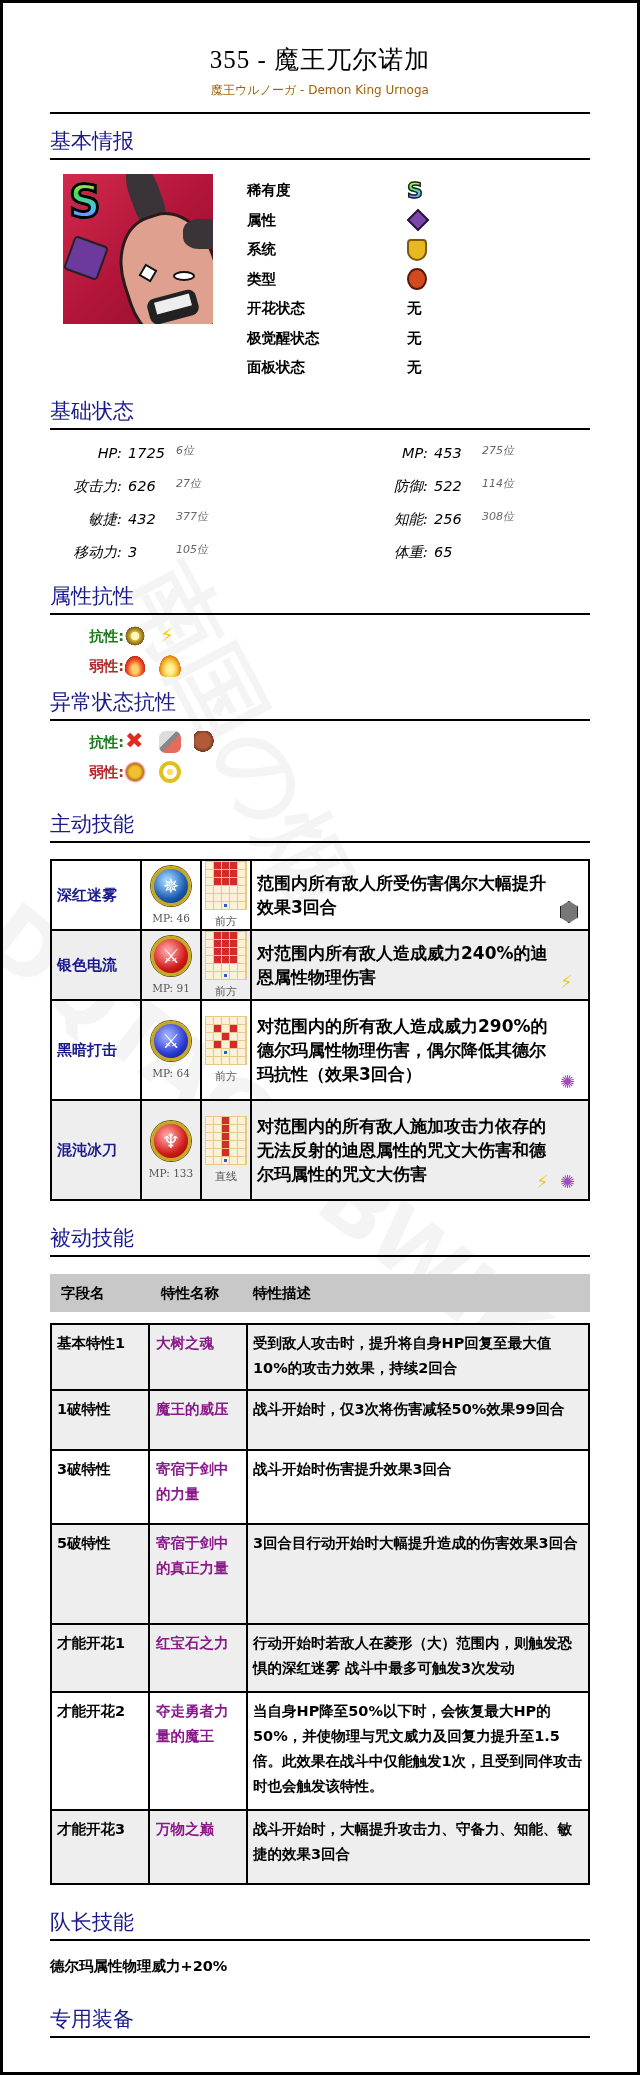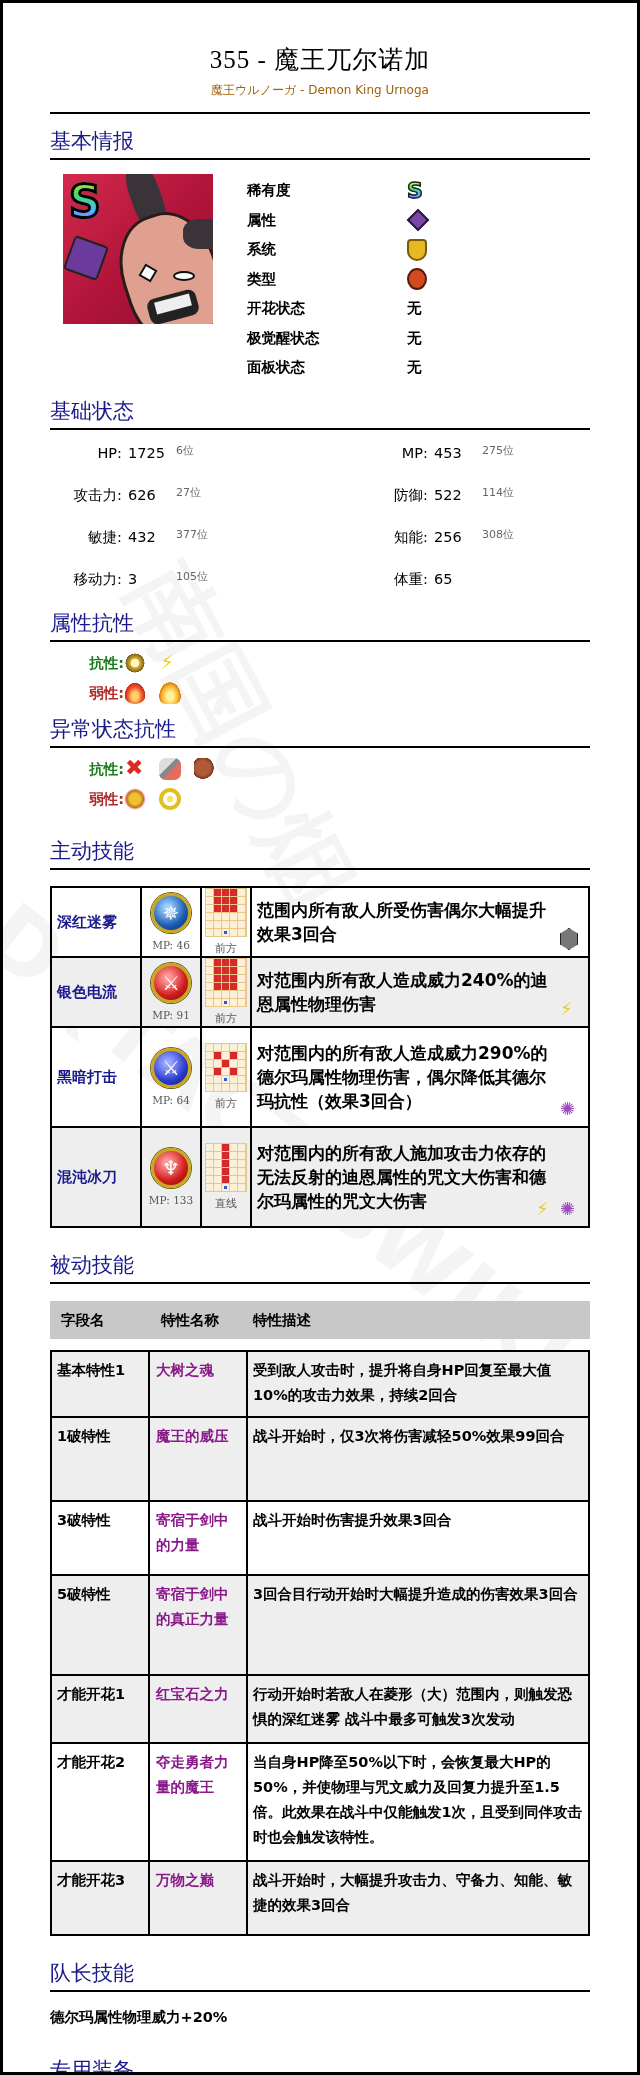--- a/index.html
+++ b/index.html
@@ -35,21 +35,21 @@
   .portrait .attr { position: absolute; left: 5px; top: 66px; width: 36px; height: 36px; background: #6b3a9c; border: 2px solid #222; transform: rotate(20deg); border-radius: 4px; }
   .props { margin-left: 34px; margin-top: 2px; }
   .prop { display: flex; height: 29.5px; align-items: center; font-size: 14.5px; font-weight: bold; }
   .prop .k { width: 160px; }
   .prop .v { font-weight: bold; }
   .ico { display: inline-block; width: 22px; height: 22px; vertical-align: middle; }
   .ico-s { font-weight: bold; font-size: 22px; line-height: 22px; background: linear-gradient(180deg,#ff5,#5e5,#5bf,#c5f); -webkit-background-clip: text; background-clip: text; color: transparent; -webkit-text-stroke: 1.5px #222; }
   .ico-attr { width: 16px; height: 16px; background: #7b46a8; border: 2px solid #2a163c; transform: rotate(45deg); margin-left: 3px; }
   .ico-sys { background: #e8b820; border: 2px solid #7a5a10; border-radius: 4px 4px 10px 10px; width: 20px; height: 22px; }
   .ico-type { background: #d24a20; border: 2px solid #5a1a0a; border-radius: 50%; width: 20px; height: 22px; }
-  .stats { margin-top: 8px; display: grid; grid-template-columns: 298px 242px; row-gap: 12px; }
+  .stats { margin-top: 8px; display: grid; grid-template-columns: 298px 242px; row-gap: 3px; font-style: italic; }
   .stat { display: flex; height: 30px; align-items: center; font-size: 14.5px; font-family: "DejaVu Sans", sans-serif; }
   .stat .sk { width: 72px; text-align: right; }
   .stat .sv { width: 42px; margin-left: 6px; }
   .stat .sr { font-size: 11px; color: #666; margin-left: 6px; margin-top: -6px; }
   .stat.r .sk { width: 80px; text-align: right; }
   .stat.r .sv { width: 42px; }
   .res-row { display: flex; align-items: center; height: 30px; padding-left: 10px; font-weight: bold; font-size: 14.5px; text-align: right; }
   .res-row .lab { width: 64px; }
   .res-row .lab.good { color: #1a7a1a; }
   .res-row .lab.bad { color: #b02a2a; }
@@ -443,21 +443,21 @@
       <span class="c2">特性名称</span>
       <span class="c3">特性描述</span>
     </div>
     <table class="passive">
       <tbody>
           <tr class="alt" style="height:66px">
         <td class="pk">基本特性1</td>
         <td class="pn">大树之魂</td>
         <td>受到敌人攻击时，提升将自身HP回复至最大值10%的攻击力效果，持续2回合</td>
       </tr>
-      <tr class="alt" style="height:84px">
+      <tr class="alt" style="height:60px">
         <td class="pk">1破特性</td>
         <td class="pn">魔王的威压</td>
         <td>战斗开始时，仅3次将伤害减轻50%效果99回合</td>
       </tr>
       <tr style="height:74px">
         <td class="pk">3破特性</td>
         <td class="pn">寄宿于剑中的力量</td>
         <td>战斗开始时伤害提升效果3回合</td>
       </tr>
       <tr class="alt" style="height:100px">

